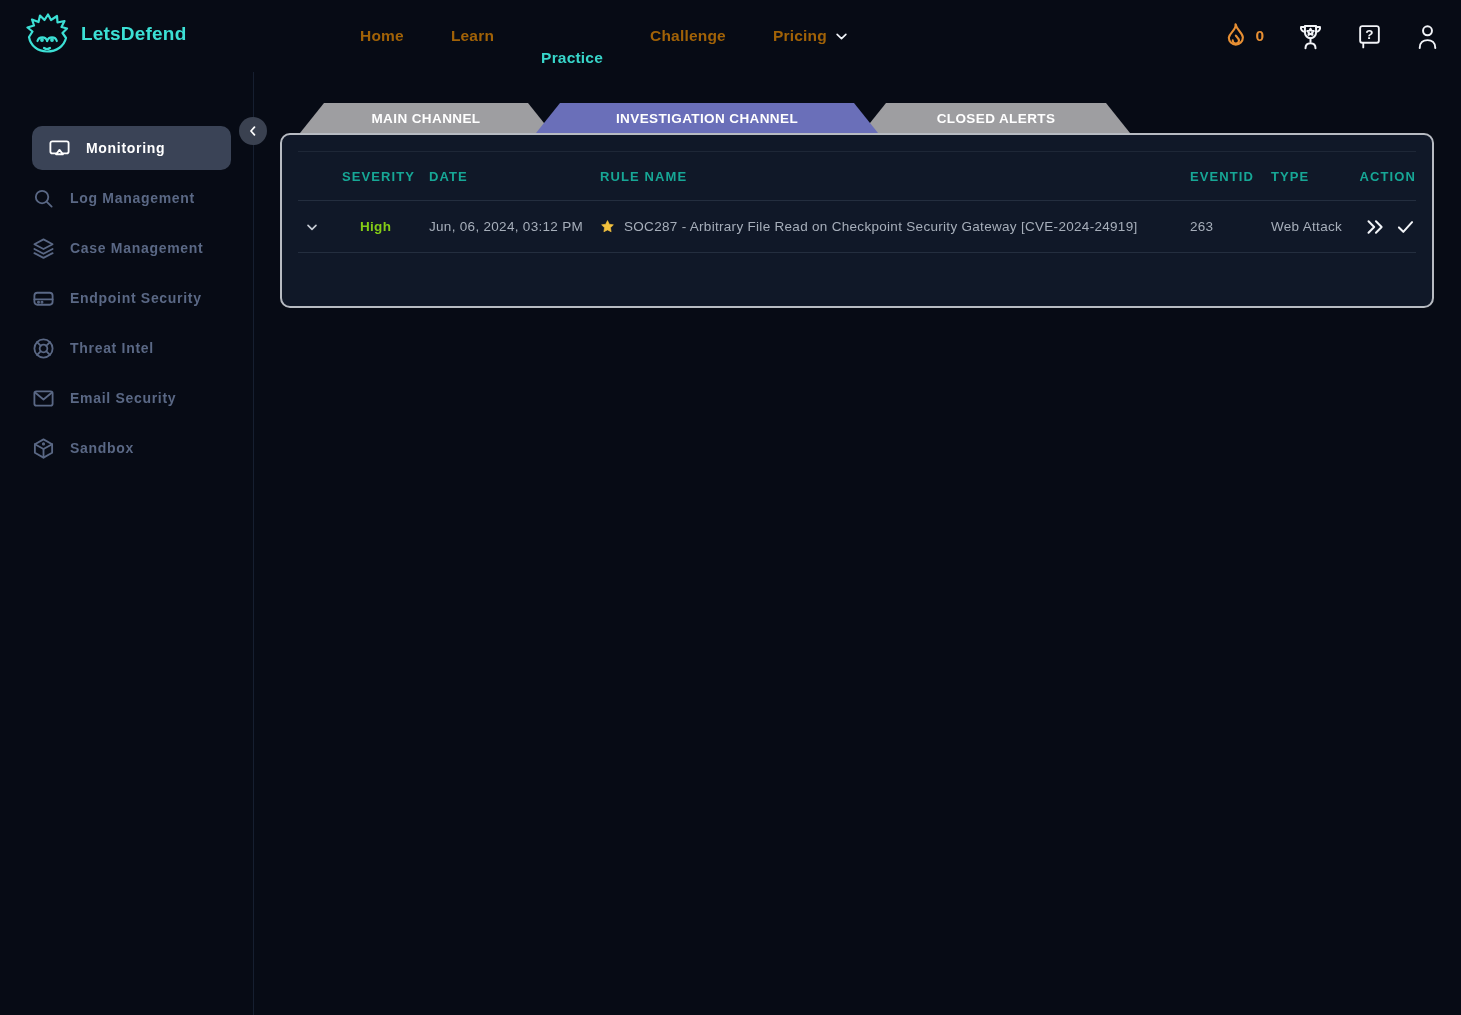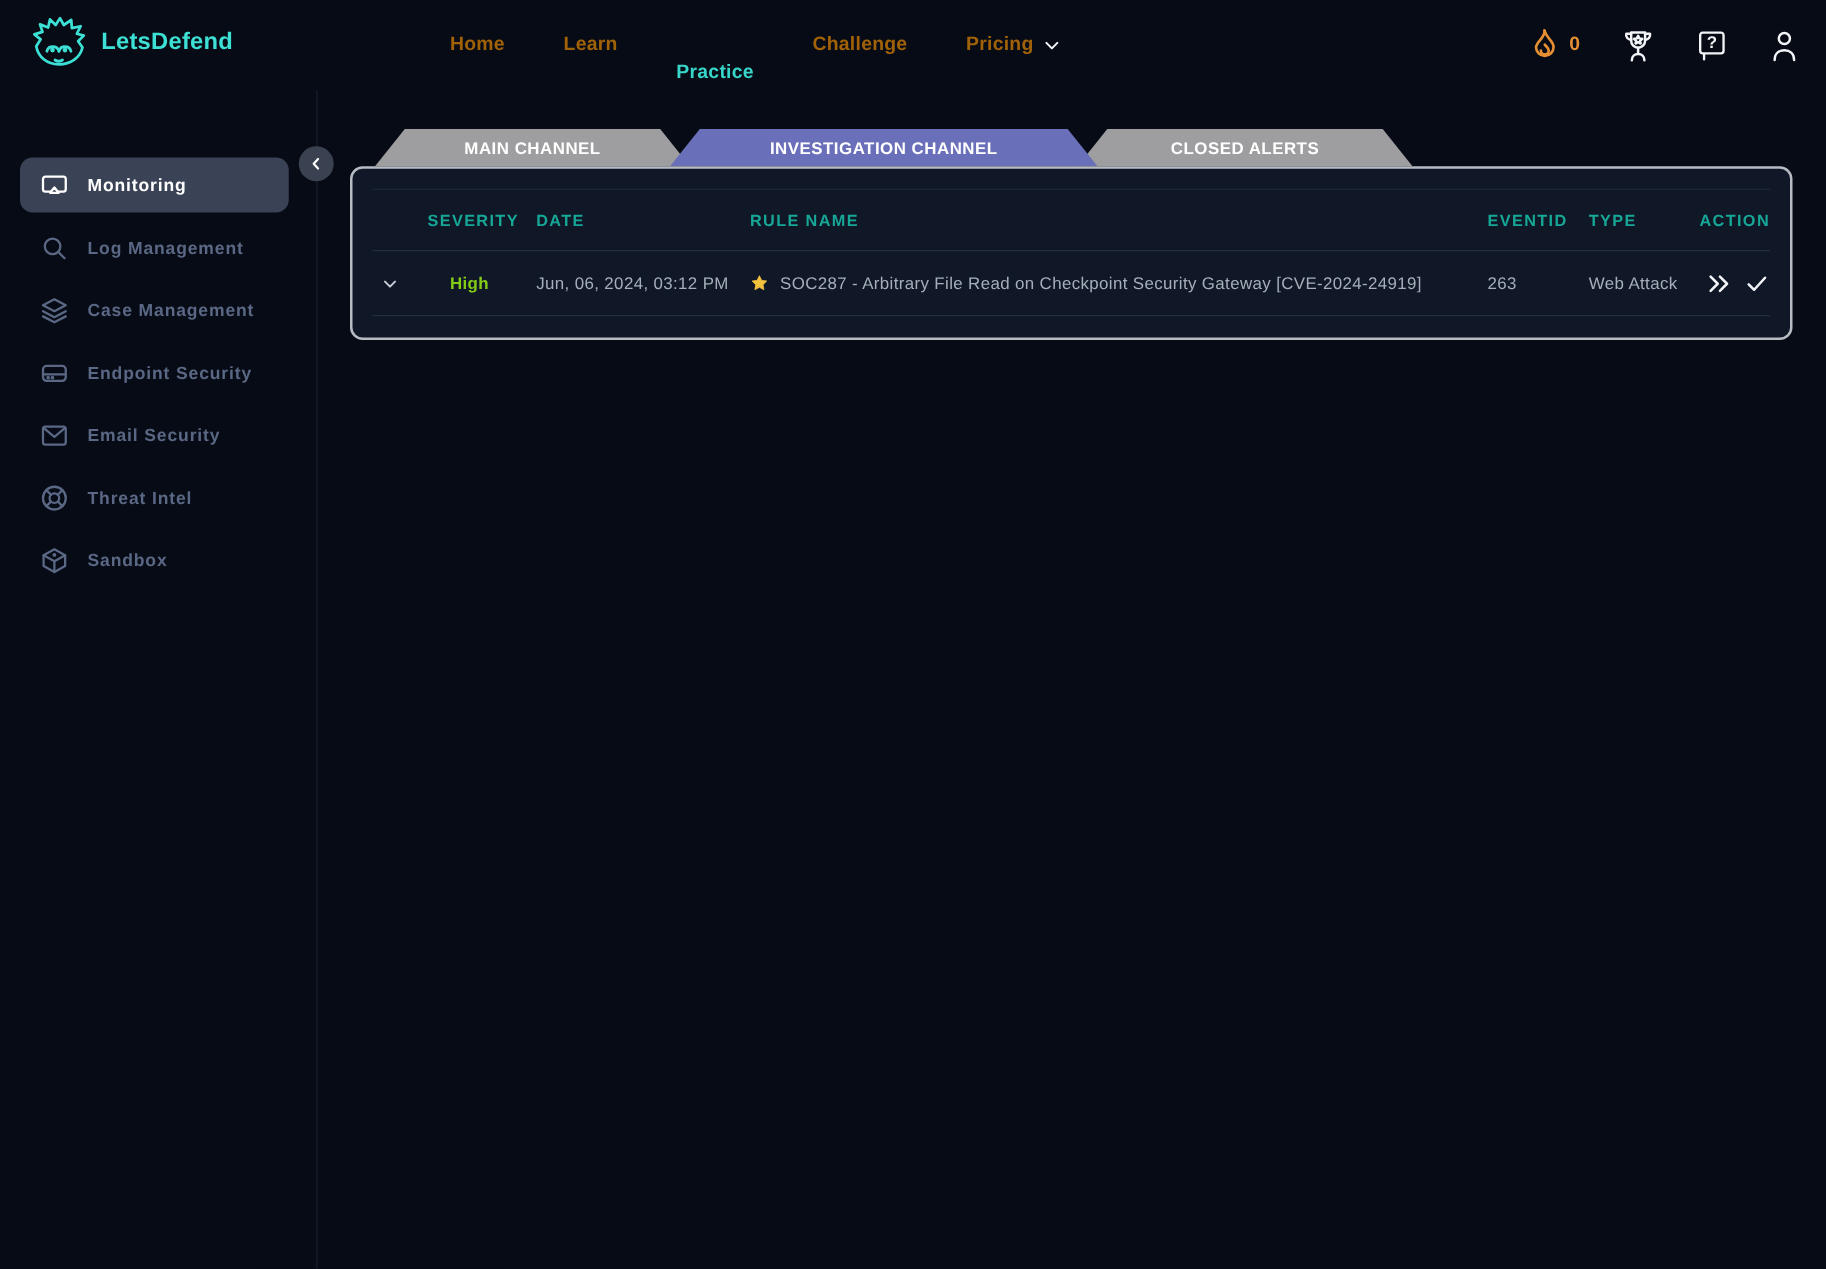--- a/index.html
+++ b/index.html
@@ -23,42 +23,42 @@
   .topbar-right { position:absolute; right:21px; top:0; height:72px; display:flex; align-items:center; gap:33px; }
   .vip-btn { background:#2ee7d5; color:#062433; border:none; border-radius:22px; height:43px; padding:0 28px; font-size:15px; font-weight:800; font-family:inherit; letter-spacing:0.2px; cursor:pointer; }
   .streak { display:flex; align-items:center; gap:6px; }
   .streak-count { color:#e78f33; font-size:15.5px; font-weight:700; }
   .icon-btn { background:none; border:none; cursor:pointer; padding:0; display:flex; align-items:center; }
 
   
   .sidebar { position:absolute; left:0; top:72px; bottom:0; width:254px; border-right:1px solid #161f30; padding-top:51px; }
   .side-item { height:50px; display:flex; align-items:center; padding-left:32px; gap:15px; color:#5a6885; cursor:pointer; }
   .side-item .side-label { font-size:14px; font-weight:600; letter-spacing:0.7px; }
-  .side-item.selected { padding-left:0; }
+  .side-item.selected { padding-left:16px; }
   .side-item.selected .sel-box {
     margin-left:16px; margin-right:22px; height:44px; flex:1;
     background:#3a4356; border-radius:10px; display:flex; align-items:center;
     padding-left:16px; gap:15px; color:#ffffff;
   }
   .collapse-btn { position:absolute; left:239px; top:117px; width:28px; height:28px; border-radius:50%; background:#3a4150; border:none; cursor:pointer; display:flex; align-items:center; justify-content:center; z-index:5; }
 
   
   .main { position:absolute; left:254px; top:72px; right:0; bottom:0; }
   .tabs { display:flex; margin:31px 0 0 46px; position:relative; }
   .tab { height:30px; display:flex; align-items:center; justify-content:center;
          clip-path:polygon(24px 0, calc(100% - 24px) 0, 100% 100%, 0 100%);
          font-size:13.5px; font-weight:800; color:#ffffff; letter-spacing:0.4px; cursor:pointer; }
   .tab.gray { background:#9e9ea1; }
   .tab.active { background:#6a6fb9; z-index:2; position:relative; }
   .tab + .tab { margin-left:-16px; }
   .tab-main { width:252px; }
   .tab-invest { width:342px; }
   .tab-closed { width:268px; }
 
-  .panel { margin-left:26px; width:1154px; height:139px; background:#101828;
+  .panel { margin-left:26px; width:1154px; height:175px; background:#101828;
            border:2px solid #b7bbc2; border-radius:10px; padding:0 16px; position:relative; }
   .panel-topline { height:17px; border-bottom:1px solid #1e2737; }
   .tgrid { display:grid; grid-template-columns:44px 87px 171px 590px 81px 87px 1fr; align-items:center; }
   .thead { height:49px; border-bottom:1px solid #242e3f; color:#17a796; font-size:13px; font-weight:800; letter-spacing:1.1px; }
   .thead .col-action { text-align:right; }
   .trow { height:52px; border-bottom:1px solid #242e3f; color:#a6aeba; font-size:13.5px; letter-spacing:0.3px; }
   .sev-high { color:#84cc16; font-weight:700;margin-left:18px; }
   .rule-cell { display:flex; align-items:center; gap:9px; overflow:hidden; white-space:nowrap; }
   .action-cell { display:flex; align-items:center; justify-content:flex-end; gap:9px; }
   .expand-btn { background:none; border:none; cursor:pointer; padding:0 0 0 6px; display:flex; }
@@ -174,36 +174,36 @@
         <rect x="2.5" y="6" width="19" height="12.5" rx="3"></rect>
         <path d="M2.5 13 h19"></path>
         <circle cx="6.8" cy="15.8" r="0.6" fill="#5a6885"></circle>
         <circle cx="10.4" cy="15.8" r="0.6" fill="#5a6885"></circle>
       </svg>
     </span>
     <span class="side-label">Endpoint Security</span>
   </div>
   <div class="side-item">
     <span>
-      <svg width="23" height="23" viewBox="0 0 24 24" fill="none" stroke="#5a6885" stroke-width="1.9" stroke-linecap="round" stroke-linejoin="round">
-        <rect x="2.5" y="4.5" width="19" height="15" rx="2"></rect>
-        <path d="M3.5 6 L12 13 L20.5 6"></path>
-      </svg>
-    </span>
-    <span class="side-label">Email Security</span>
-  </div>
-  <div class="side-item">
-    <span>
       <svg width="23" height="23" viewBox="0 0 24 24" fill="none" stroke="#5a6885" stroke-width="1.9" stroke-linecap="round">
         <circle cx="12" cy="12" r="9.5"></circle>
         <circle cx="12" cy="12" r="4"></circle>
         <path d="M5.3 5.3 L9.2 9.2 M18.7 5.3 L14.8 9.2 M18.7 18.7 L14.8 14.8 M5.3 18.7 L9.2 14.8"></path>
       </svg>
     </span>
     <span class="side-label">Threat Intel</span>
+  </div>
+  <div class="side-item">
+    <span>
+      <svg width="23" height="23" viewBox="0 0 24 24" fill="none" stroke="#5a6885" stroke-width="1.9" stroke-linecap="round" stroke-linejoin="round">
+        <rect x="2.5" y="4.5" width="19" height="15" rx="2"></rect>
+        <path d="M3.5 6 L12 13 L20.5 6"></path>
+      </svg>
+    </span>
+    <span class="side-label">Email Security</span>
   </div>
   <div class="side-item">
     <span>
       <svg width="23" height="23" viewBox="0 0 24 24" fill="none" stroke="#5a6885" stroke-width="1.9" stroke-linejoin="round" stroke-linecap="round">
         <path d="M12 2.5 L21 7.5 V16.5 L12 21.5 L3 16.5 V7.5 Z"></path>
         <path d="M3 7.5 L12 12.5 L21 7.5"></path>
         <path d="M12 12.5 V21.5"></path>
         <circle cx="12" cy="7.2" r="0.7" fill="#5a6885"></circle>
       </svg>
     </span>

